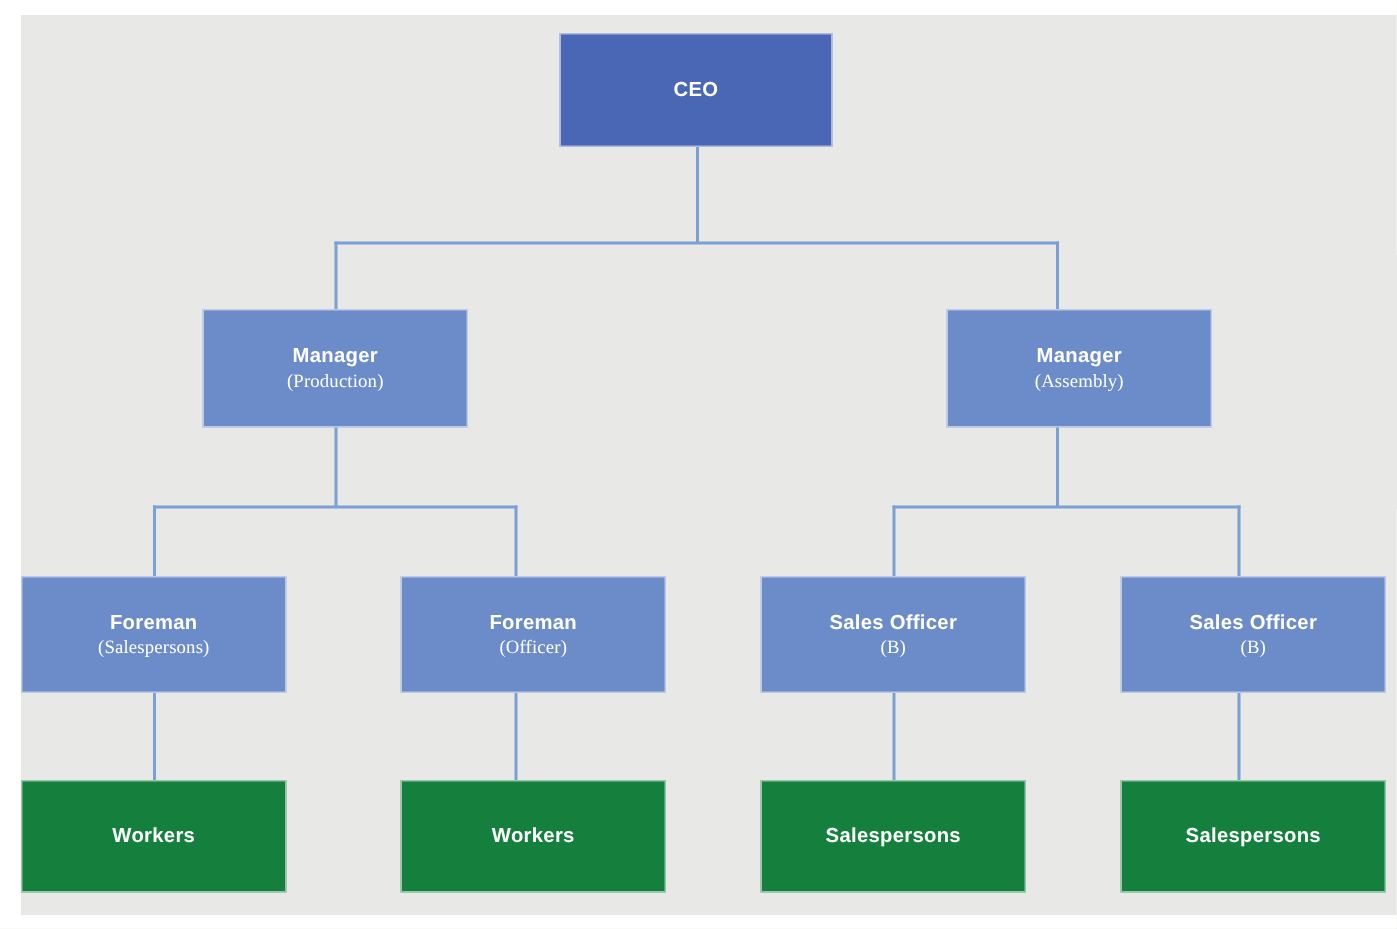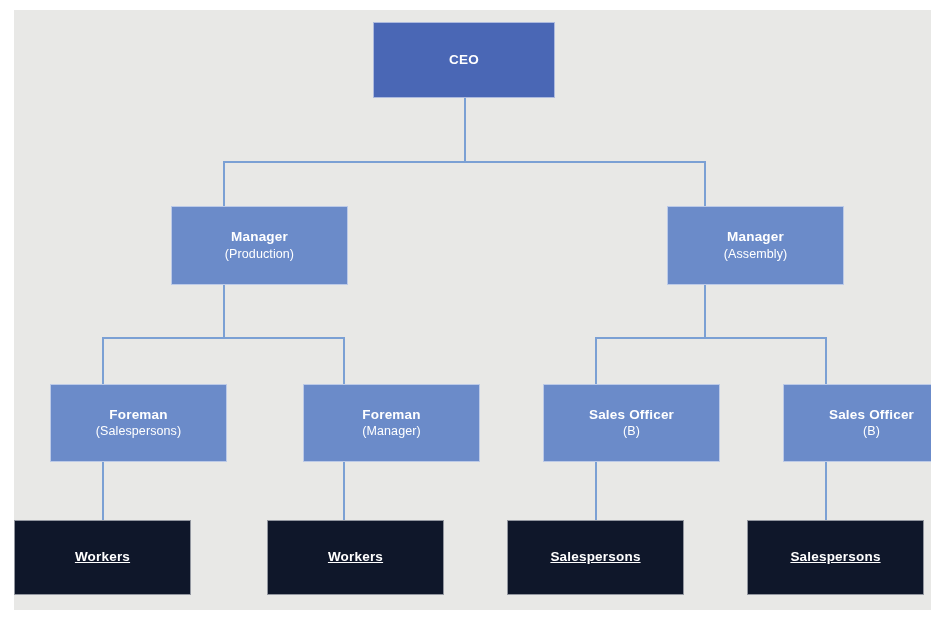--- a/index.html
+++ b/index.html
@@ -48,26 +48,27 @@
   .node .title {
     font-weight: bold;
     font-size: 13.5px;
     letter-spacing: 0.2px;
   }
   .node .sub {
     font-weight: normal;
     font-size: 12.5px;
     letter-spacing: 0.1px;
     margin-top: 1px;
+    font-family: Liberation Serif, serif;
   }
   .node.single .title { font-size: 13.5px; }
 
   .lvl-ceo   { background: #4a67b5; }
-  .lvl-mid   { background: #6b8bc9; margin-left: 36px; }
-  .lvl-leaf  { background: #0f172a; text-decoration: underline; }
+  .lvl-mid   { background: #6b8bc9; }
+  .lvl-leaf  { background: #15803d; }
 </style>
 </head>
 <body>
 
 <div id="chart-canvas">
 
   <div class="line v" style="left:450px; top:86px; height:66px;"></div>
 
   <div class="line h" style="left:209px; top:151px; width:483px;"></div>
 
@@ -103,21 +104,21 @@
     <div class="sub">(Assembly)</div>
   </div>
 
   <div class="node lvl-mid" style="left:0px; top:374px; width:177px; height:78px;">
     <div class="title">Foreman</div>
     <div class="sub">(Salespersons)</div>
   </div>
 
   <div class="node lvl-mid" style="left:253px; top:374px; width:177px; height:78px;">
     <div class="title">Foreman</div>
-    <div class="sub">(Manager)</div>
+    <div class="sub">(Officer)</div>
   </div>
 
   <div class="node lvl-mid" style="left:493px; top:374px; width:177px; height:78px;">
     <div class="title">Sales Officer</div>
     <div class="sub">(B)</div>
   </div>
 
   <div class="node lvl-mid" style="left:733px; top:374px; width:177px; height:78px;">
     <div class="title">Sales Officer</div>
     <div class="sub">(B)</div>

